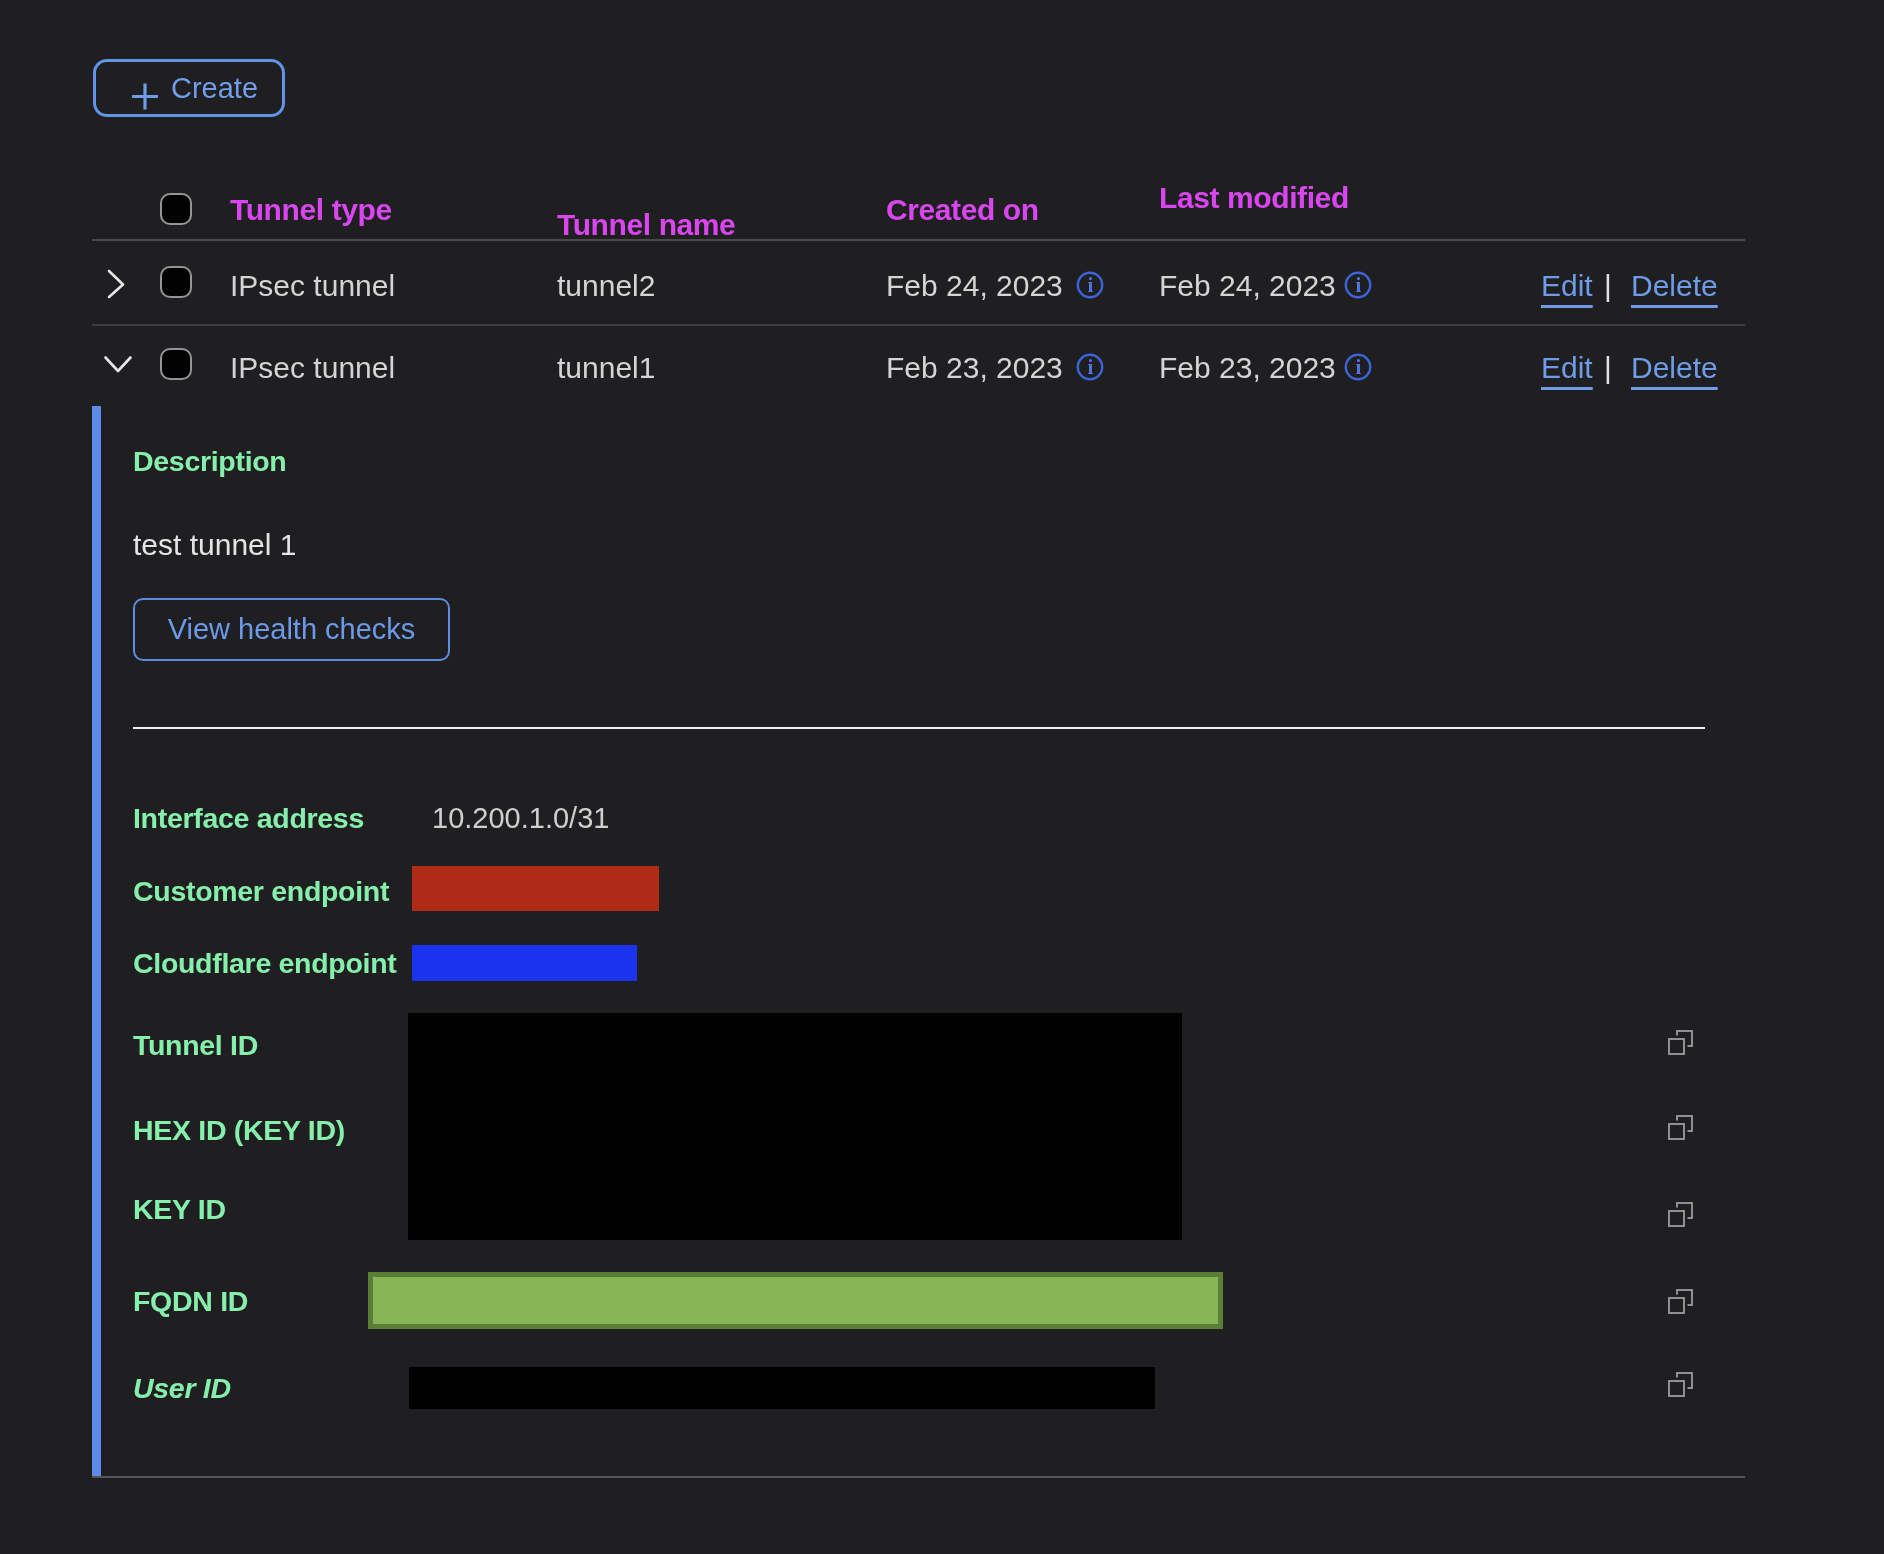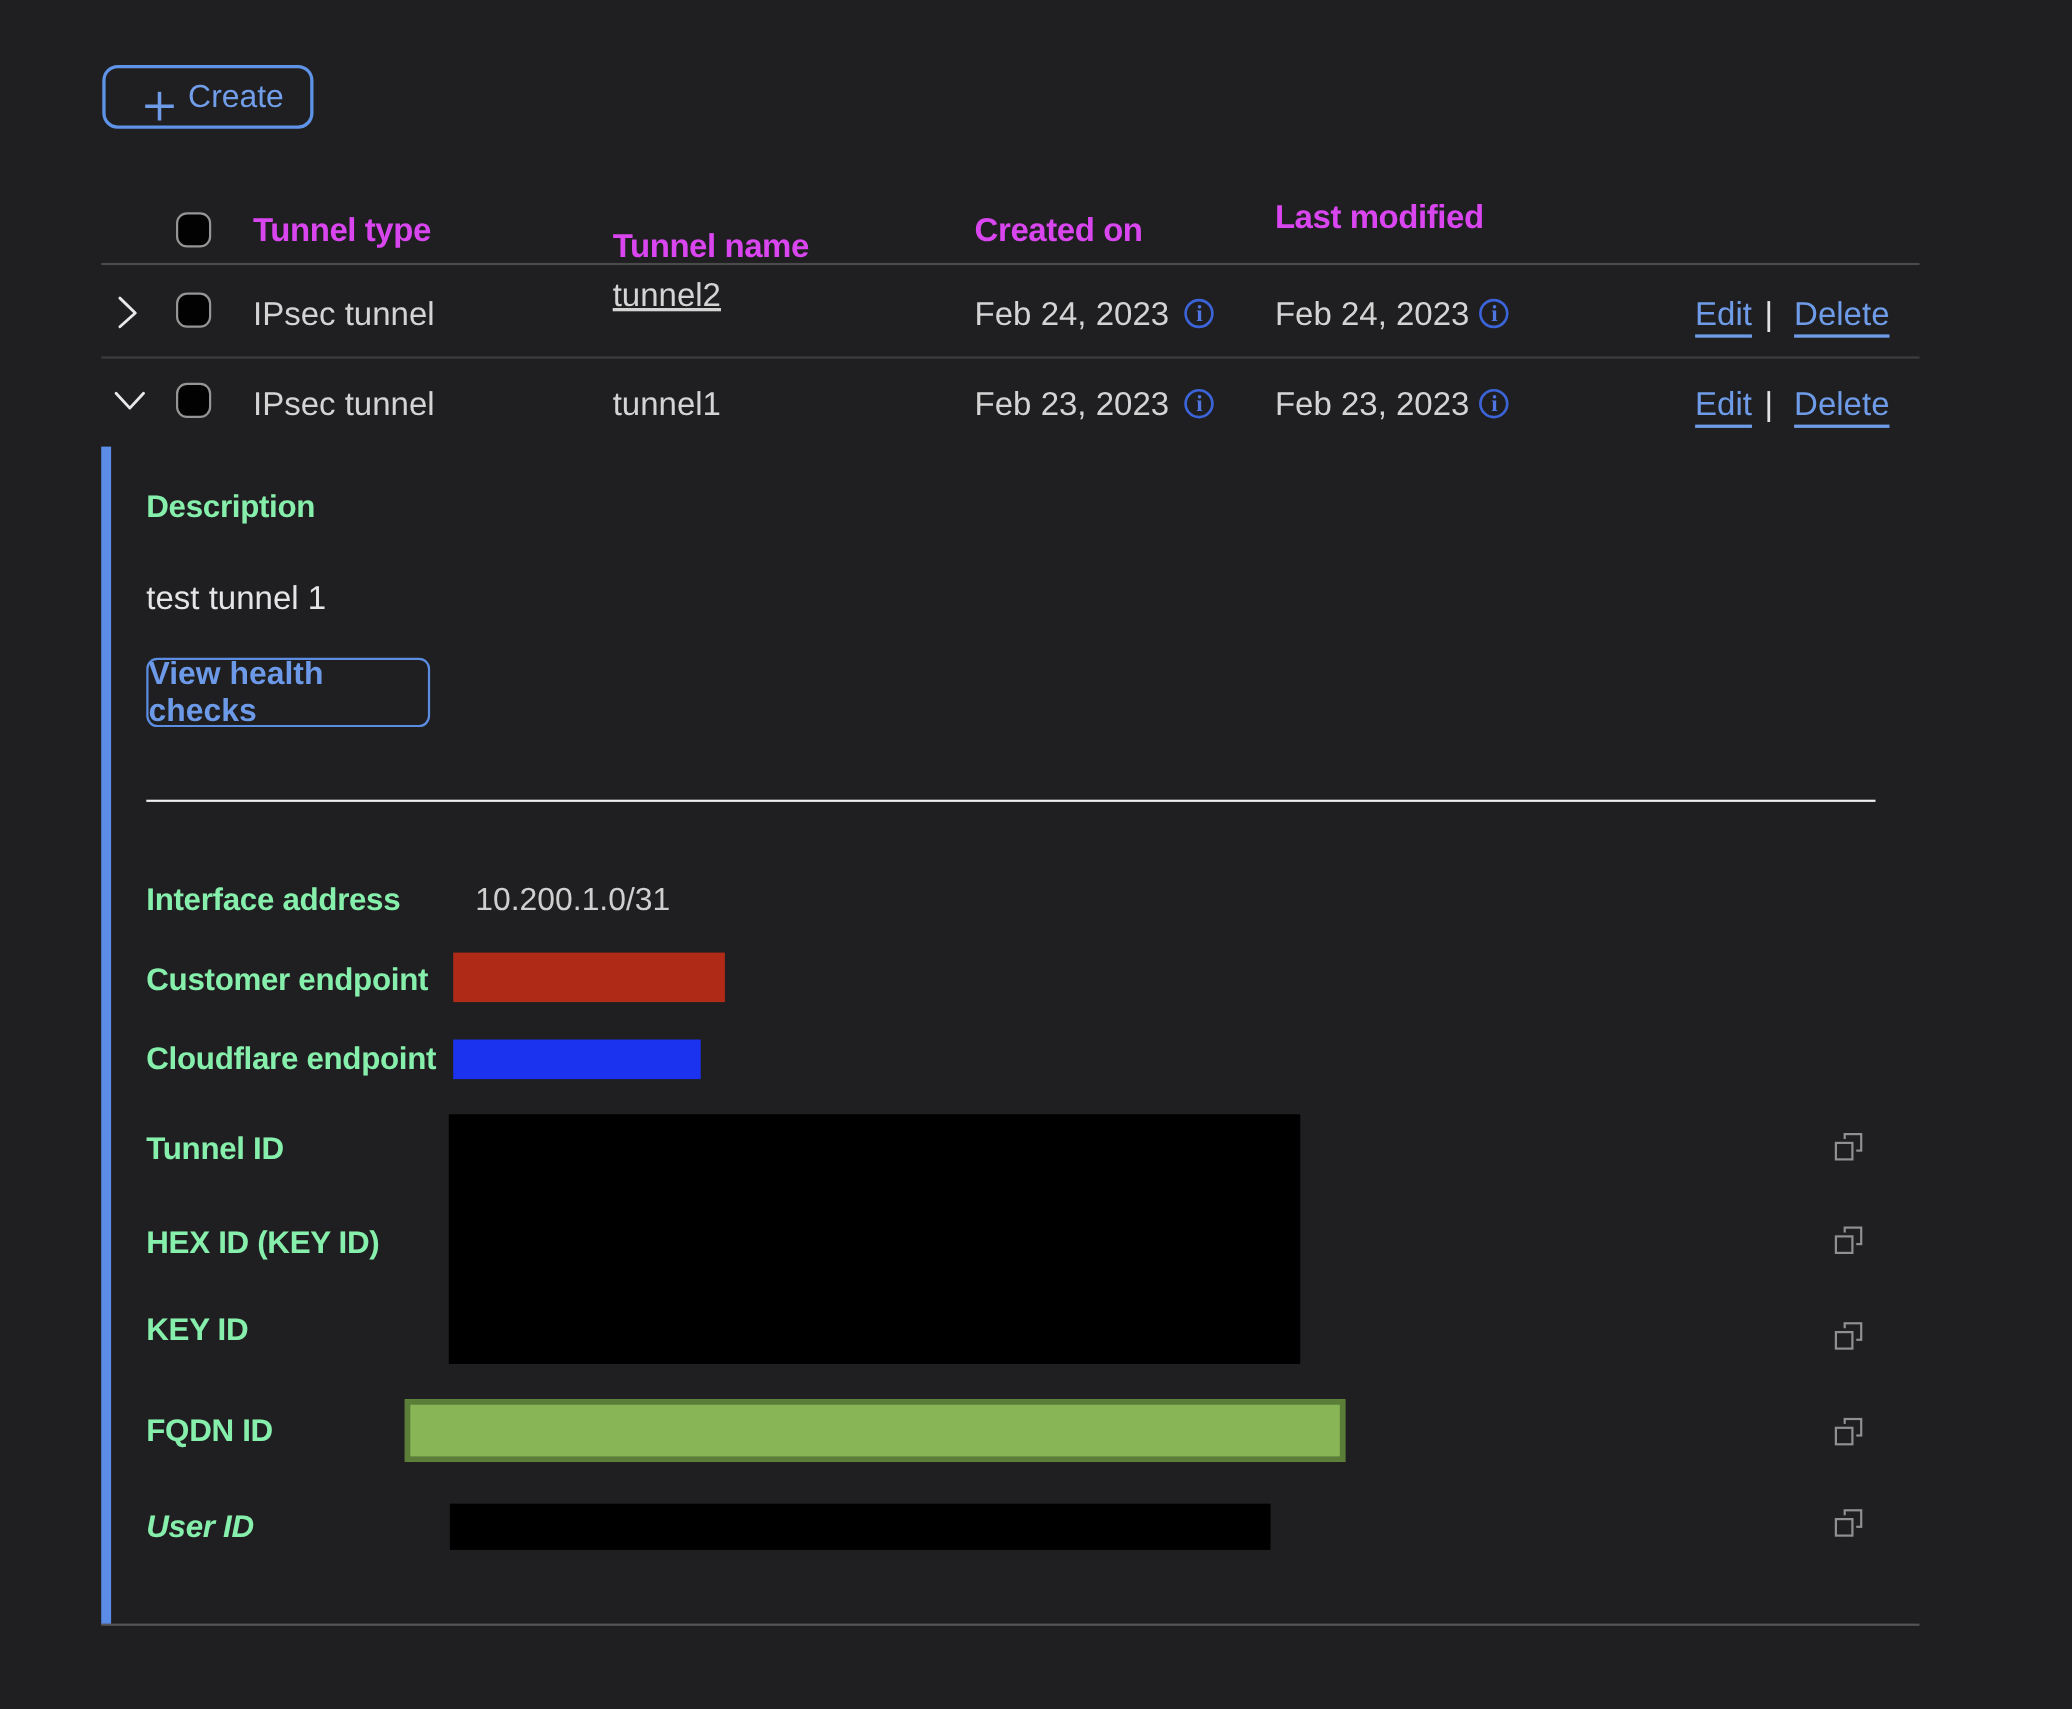--- a/index.html
+++ b/index.html
@@ -32,21 +32,21 @@
 <div class="t hdr" style="left:557px;top:195px;margin-top:15px;">Tunnel name</div>
 <div class="t hdr" style="left:886px;top:195px;">Created on</div>
 <div class="t hdr" style="left:1159px;top:183px;">Last modified</div>
 <div class="line" style="left:92px;top:239px;width:1653px;height:2px;background:#4a4a4a;"></div>
 
 <svg class="abs" style="left:106px;top:269px;" width="30" height="30" viewBox="0 0 30 30">
   <path d="M3 2 L17 15.5 L3 28" fill="none" stroke="#e8e8e8" stroke-width="2.6" stroke-linecap="round" stroke-linejoin="round"></path>
 </svg>
 <div class="cb" style="left:160px;top:266px;"></div>
 <div class="t" style="left:230px;top:271px;">IPsec tunnel</div>
-<div class="t" style="left:557px;top:254px;text-decoration:underline;">tunnel2</div>
+<div class="t" style="left:557px;top:271px;">tunnel2</div>
 <div class="t" style="left:886px;top:271px;">Feb 24, 2023</div>
 <svg class="abs info" style="left:1076px;top:271px;" width="28" height="28" viewBox="0 0 28 28">
   <circle cx="14" cy="14" r="12.2" fill="none" stroke="#3c64d9" stroke-width="2.4"></circle>
   <text x="14.5" y="21" font-family="Liberation Serif" font-size="21" font-weight="bold" fill="#4f75e0" text-anchor="middle">i</text>
 </svg>
 <div class="t" style="left:1159px;top:271px;">Feb 24, 2023</div>
 <svg class="abs info" style="left:1344px;top:271px;" width="28" height="28" viewBox="0 0 28 28">
   <circle cx="14" cy="14" r="12.2" fill="none" stroke="#3c64d9" stroke-width="2.4"></circle>
   <text x="14.5" y="21" font-family="Liberation Serif" font-size="21" font-weight="bold" fill="#4f75e0" text-anchor="middle">i</text>
 </svg>
@@ -73,21 +73,21 @@
 </svg>
 <div class="t link" style="left:1541px;top:353px;">Edit</div>
 <div class="t" style="left:1604px;top:353px;color:#e2e2e2;">|</div>
 <div class="t link" style="left:1631px;top:353px;">Delete</div>
 
 <div class="abs" style="left:92px;top:406px;width:8.5px;height:1071px;background:#5b8de8;"></div>
 
 <div class="t lbl" style="left:133px;top:446px;">Description</div>
 <div class="t" style="left:133px;top:530px;color:#e5e5e5;">test tunnel 1</div>
 
-<div class="abs" style="left:133px;top:598px;width:258px;height:63px;box-sizing:border-box;border:2px solid #5b8ee2;border-radius:10px;display:flex;align-items:center;justify-content:center;font-weight:bold;">
+<div class="abs" style="left:133px;top:598px;width:317px;height:63px;box-sizing:border-box;border:2px solid #5b8ee2;border-radius:10px;display:flex;align-items:center;justify-content:center;">
   <span style="font-size:29px;color:#6d9ae8;">View health checks</span>
 </div>
 
 <div class="abs" style="left:133px;top:727px;width:1572px;height:2px;background:#ededed;"></div>
 
 <div class="t lbl" style="left:133px;top:803px;">Interface address</div>
 <div class="t" style="left:432px;top:803px;color:#cfcfcf;font-size:29px;">10.200.1.0/31</div>
 
 <div class="t lbl" style="left:133px;top:876px;">Customer endpoint</div>
 <div class="abs" style="left:412px;top:866px;width:247px;height:45px;background:#b02b17;"></div>

